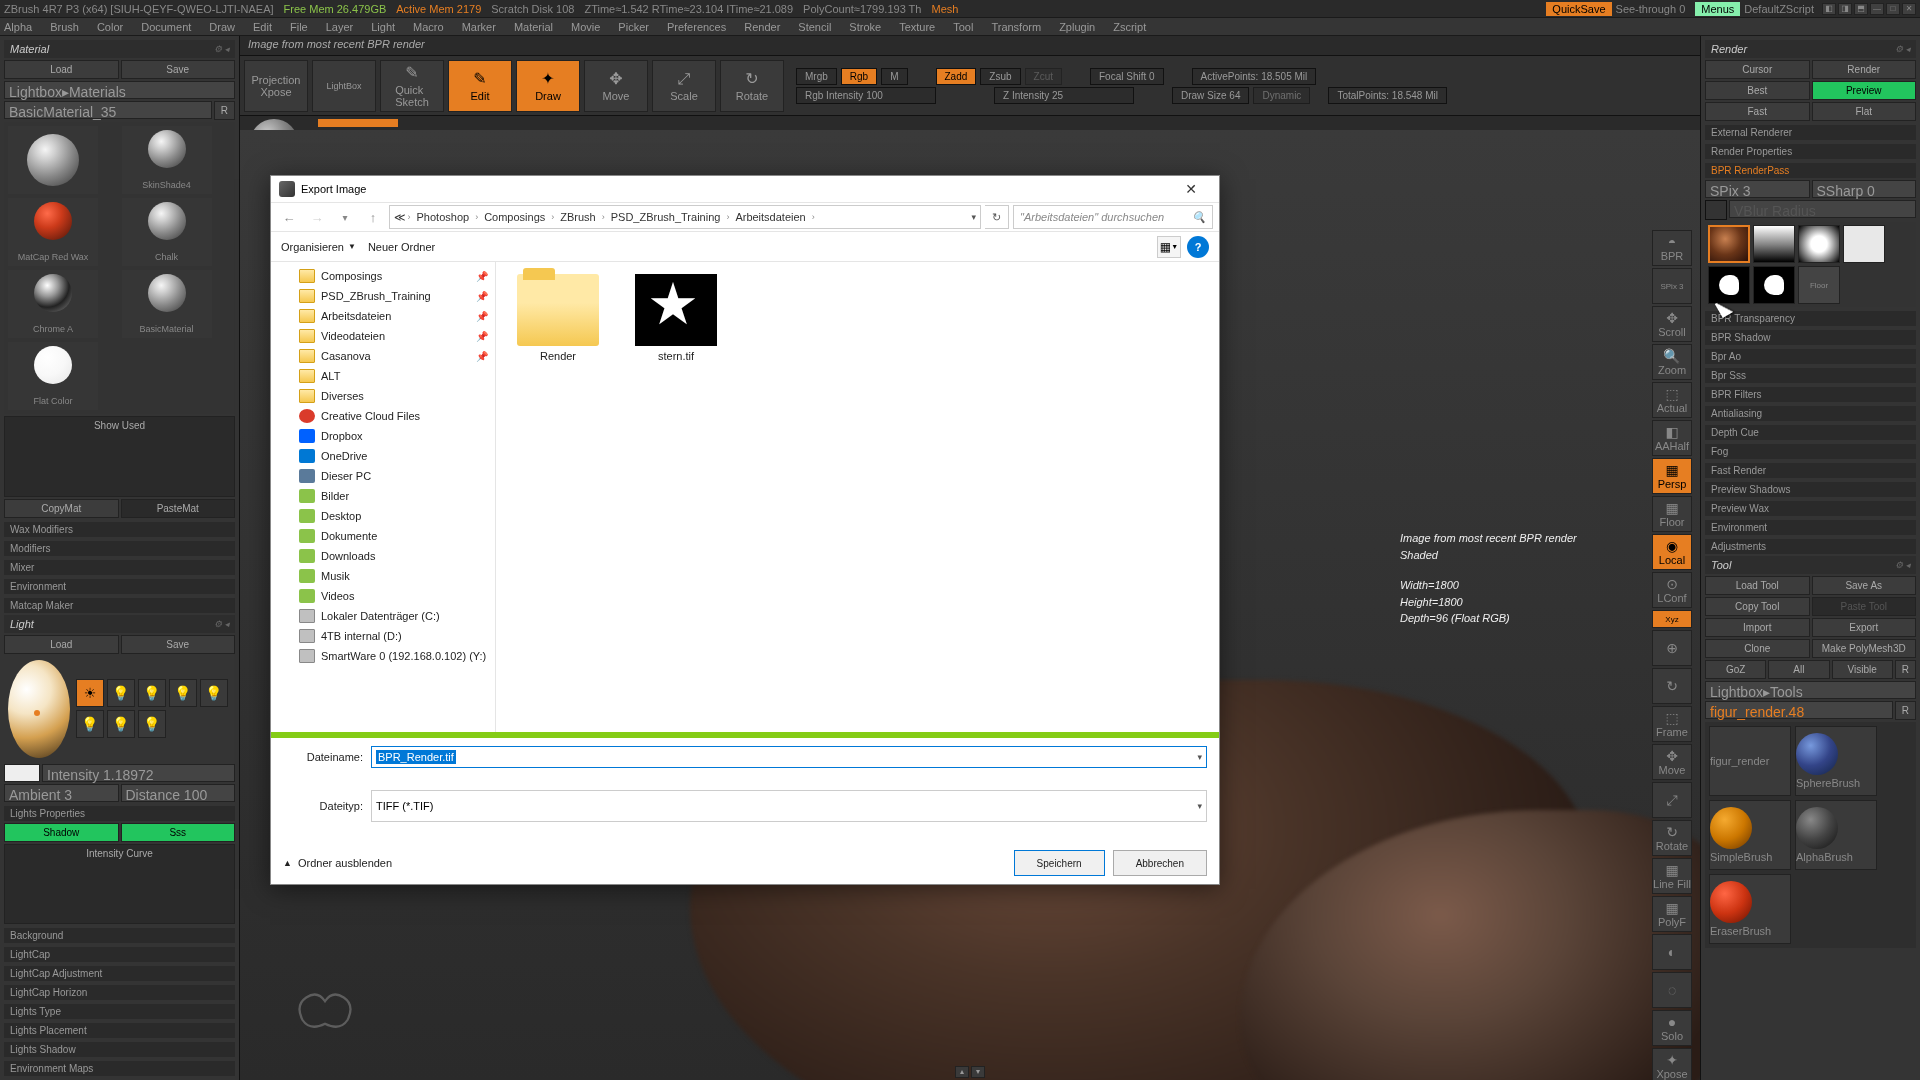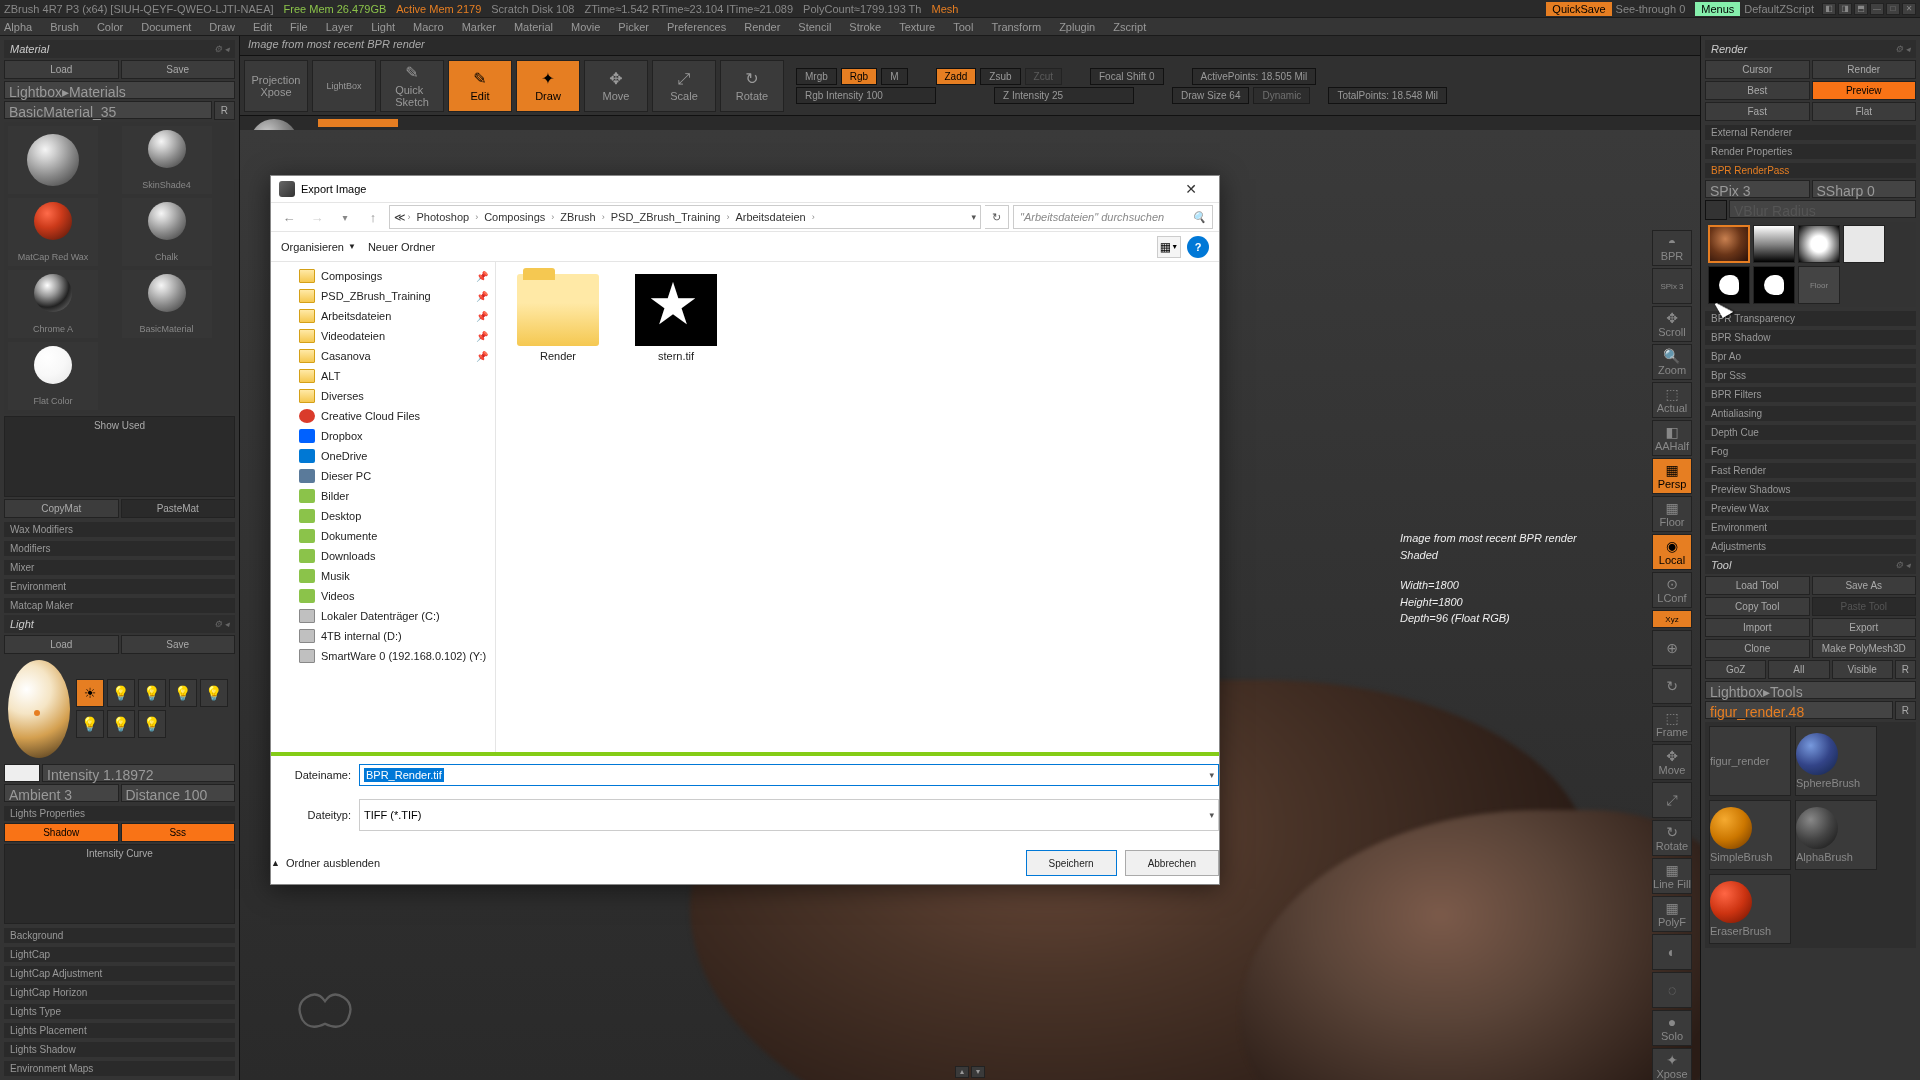--- a/index.html
+++ b/index.html
@@ -14,21 +14,21 @@
 .menubar{height:18px;background:#353535;display:flex;align-items:center;padding:0 4px;font-size:10px;border-bottom:1px solid #1a1a1a}
 .menubar .mi{margin-right:18px;color:#999}
 .layout{display:flex;height:calc(100% - 36px)}
 .leftcol{width:240px;background:#343434;border-right:1px solid #111;display:flex;flex-direction:column;padding:4px;gap:2px}
 .rightcol{width:220px;background:#343434;border-left:1px solid #111;display:flex;flex-direction:column;padding:4px;gap:2px}
 .center{flex:1;display:flex;flex-direction:column;background:#2b2b2b;position:relative}
 .panel-header{background:#2d2d2d;color:#ccc;padding:3px 6px;font-size:11px;display:flex;align-items:center;justify-content:space-between;font-style:italic}
 .panel-header .gear{font-size:9px;color:#666}
 .row{display:flex;gap:2px}
 .btn{background:#3c3c3c;border:1px solid #222;color:#aaa;padding:3px 6px;flex:1;text-align:center;font-size:10px}
-.btn.orange{background:#f97316;color:#000}
+.btn.orange{background:#22c55e;color:#000}
 .btn.dark{background:#2a2a2a}
 .slot{background:#444;border:1px solid #222;height:18px;padding:2px 4px;font-size:14px;color:#999}
 .mat-grid{display:grid;grid-template-columns:repeat(2,1fr);gap:4px;padding:4px;background:#333}
 .mat-ball{width:90px;height:68px;display:flex;flex-direction:column;align-items:center;justify-content:center;background:#363636}
 .ball{width:52px;height:52px;border-radius:50%;background:radial-gradient(circle at 35% 30%,#f5f5f5 0%,#d0d0d0 20%,#888 55%,#333 100%)}
 .ball.red{background:radial-gradient(circle at 35% 30%,#ff6b4a 0%,#cc3a1a 40%,#4a1408 100%)}
 .ball.chrome{background:radial-gradient(circle at 35% 30%,#fff 0%,#999 30%,#222 60%,#555 80%,#111 100%)}
 .ball.white{background:radial-gradient(circle at 35% 30%,#fff 0%,#f8f8f8 50%,#e5e5e5 100%)}
 .ball.small{width:38px;height:38px}
 .mat-label{font-size:9px;margin-top:12px;color:#888}
@@ -85,21 +85,21 @@
 .modal .tnode .ticon.drive{background:#c0c0c0;border:1px solid #888}
 .modal .tnode .pin{margin-left:auto;color:#999;font-size:10px}
 .modal .files{flex:1;padding:12px;display:flex;gap:18px;align-items:flex-start}
 .modal .fitem{width:100px;display:flex;flex-direction:column;align-items:center;gap:4px}
 .modal .fitem .fthumb{width:82px;height:72px;display:flex;align-items:center;justify-content:center}
 .modal .fitem .fthumb.folder{background:linear-gradient(#ffe9a6 40%,#f5c851);border-radius:3px;position:relative}
 .modal .fitem .fthumb.folder::before{content:"";position:absolute;top:-6px;left:6px;width:32px;height:12px;background:#f5c851;border-radius:3px 3px 0 0}
 .modal .fitem .fthumb.star{background:#000;position:relative}
 .modal .fitem .fthumb.star::after{content:"★";color:#fff;font-size:58px;position:absolute;top:-4px;left:12px}
 .modal .fitem .flabel{font-size:11px;color:#222;text-align:center}
-.modal .footer{border-top:4px solid #84cc16;padding:8px 0;display:flex;flex-direction:column;gap:13px}
+.modal .footer{border-top:6px solid #84cc16;padding:8px 12px;display:flex;flex-direction:column;gap:22px}
 .modal .frow{display:flex;align-items:center;gap:8px}
 .modal .flabel2{width:80px;text-align:right;font-size:11px;color:#222}
 .modal .finput{flex:1;height:22px;border:1px solid #0078d7;padding:0 4px;font-size:11px;background:#fff;display:flex;align-items:center}
 .modal .finput .sel{background:#0078d7;color:#fff;padding:1px 2px}
 .modal .fselect{flex:1;height:32px;border:1px solid #ccc;padding:0 4px;font-size:11px;display:flex;align-items:center;justify-content:space-between;background:#fff}
 .modal .dbtns{display:flex;justify-content:space-between;align-items:center;margin-top:6px}
 .modal .dbtn{height:26px;padding:0 22px;border:1px solid #aaa;background:#f0f0f0;font-size:10px;color:#222;display:flex;align-items:center}
 .modal .dbtn.primary{border:1px solid #0078d7}
 .modal .hide-folders{display:flex;align-items:center;gap:6px;color:#222;font-size:11px}
 .renderpass{display:flex;flex-wrap:wrap;gap:3px;padding:3px;background:#333}

